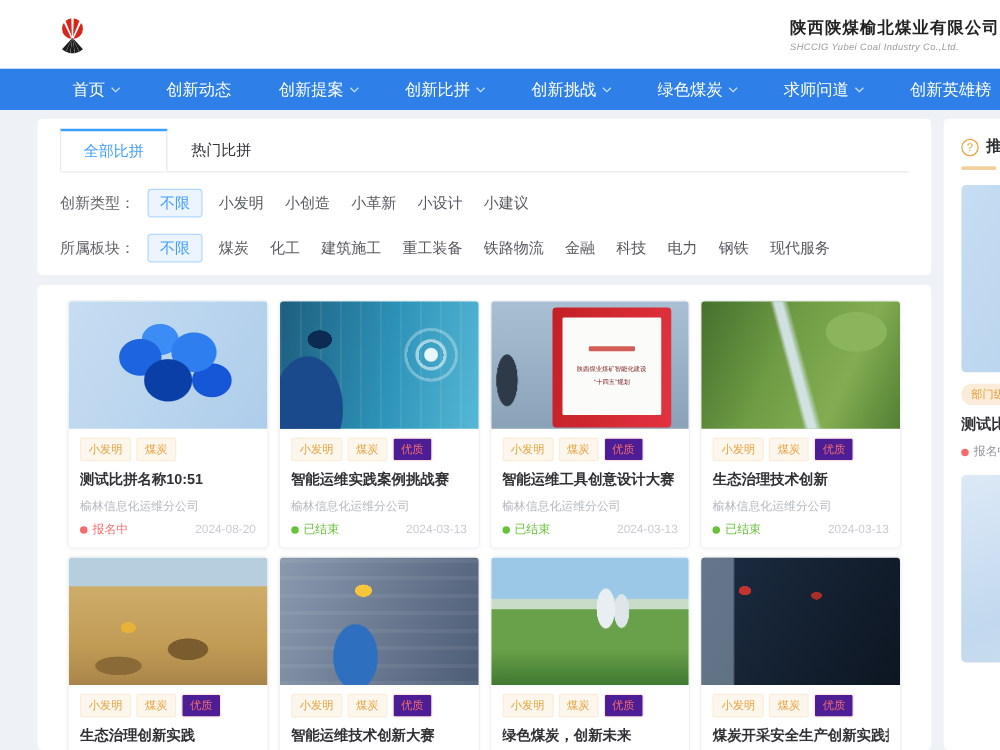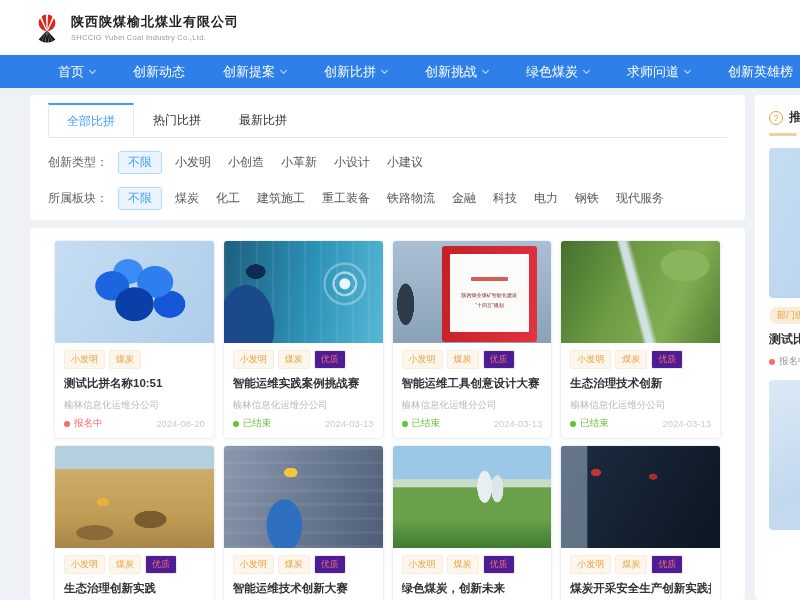--- a/index.html
+++ b/index.html
@@ -1,24 +1,24 @@
 <!DOCTYPE html>
 <html><head>
 <meta charset="utf-8">
 <style>
   * { margin:0; padding:0; box-sizing:border-box; }
   html,body { width:800px; height:600px; overflow:hidden; background:#eef1f5;
     font-family:"Liberation Sans","DejaVu Sans",sans-serif; }
 
   
-  .header { height:55px; background:#fff; display:flex; align-items:center; padding-left:31px; }
+  .header { height:55px; background:#fff; display:flex; align-items:center; padding-left:42px;justify-content:space-between; }
   .logo { width:32px; height:36px; flex:none; }
   .brand { margin-left:8px; }
   .brand .cn { font-size:13px; font-weight:bold; color:#222; letter-spacing:1px; }
-  .brand .en { font-size:7.5px; color:#9a9a9a; margin-top:2px; letter-spacing:.3px; }
+  .brand .en { font-size:7.5px; color:#9a9a9a; margin-top:2px; letter-spacing:.3px;font-style:italic; }
 
   
   .nav { height:33px; background:#2e80e8; display:flex; align-items:center; gap:38px;
     padding-left:58px; white-space:nowrap; }
   .nav-item { color:#fff; font-size:13px; display:flex; align-items:center; cursor:pointer; flex:none; }
   .chev { width:5px; height:5px; border-right:1.4px solid rgba(255,255,255,.75);
     border-bottom:1.4px solid rgba(255,255,255,.75); transform:rotate(45deg);
     display:inline-block; margin-left:6px; margin-top:-3px; }
 
   
@@ -187,21 +187,20 @@
       <span>创新英雄榜</span>
     </div>
   </div>
 
 <div class="content">
   <div class="left">
     <div class="panel1">
       <div class="tab-bar">
           <div class="tab active">全部比拼</div>
           <div class="tab">热门比拼</div>
-          <div class="tab">最新比拼</div>
         </div>
       <div>
           <div class="filter-row">
             <span class="filter-label">创新类型：</span>
             <span class="filter-opt sel">不限</span>
             <span class="filter-opt">小发明</span>
             <span class="filter-opt">小创造</span>
             <span class="filter-opt">小革新</span>
             <span class="filter-opt">小设计</span>
             <span class="filter-opt">小建议</span>

